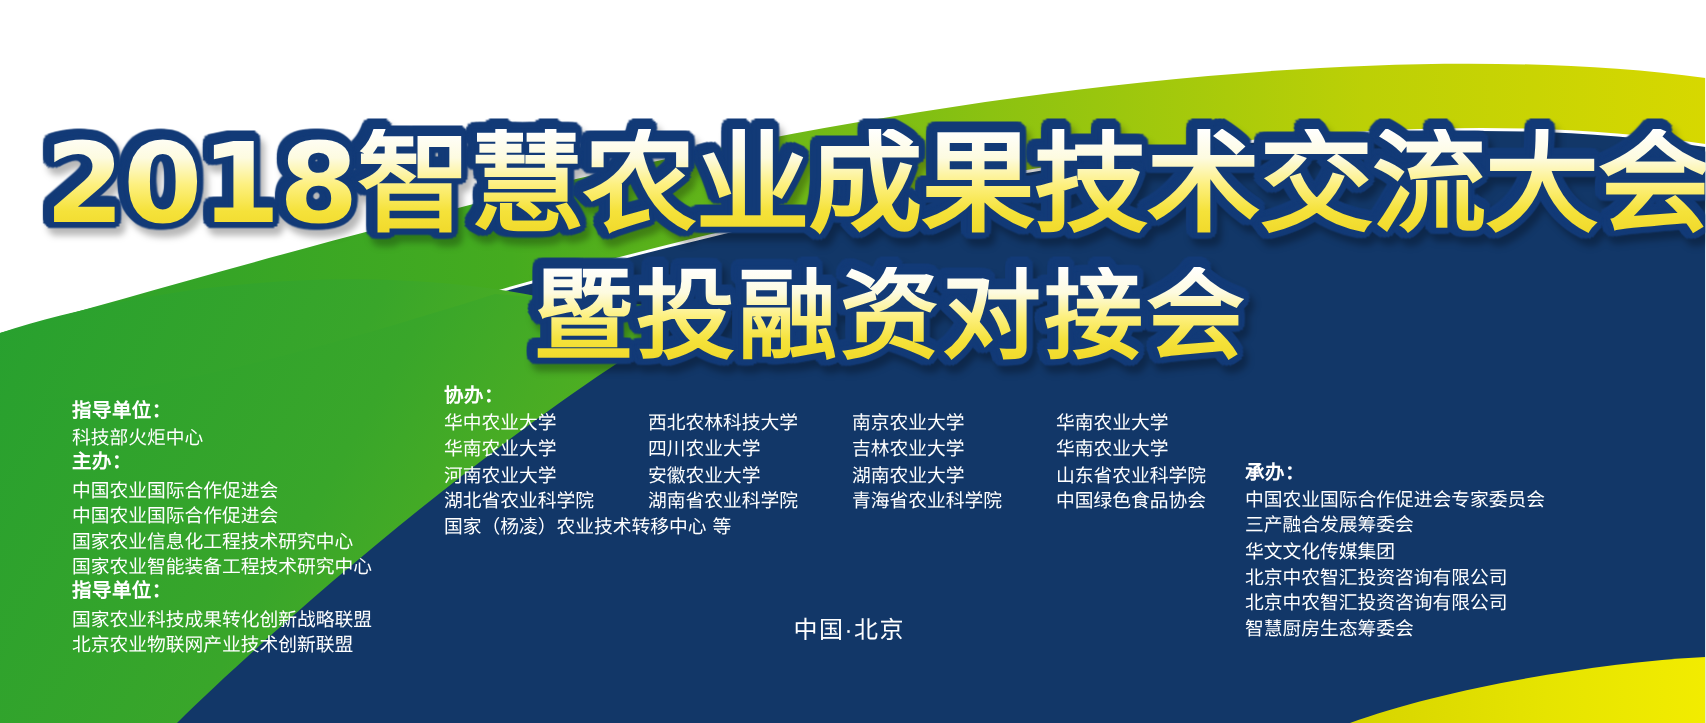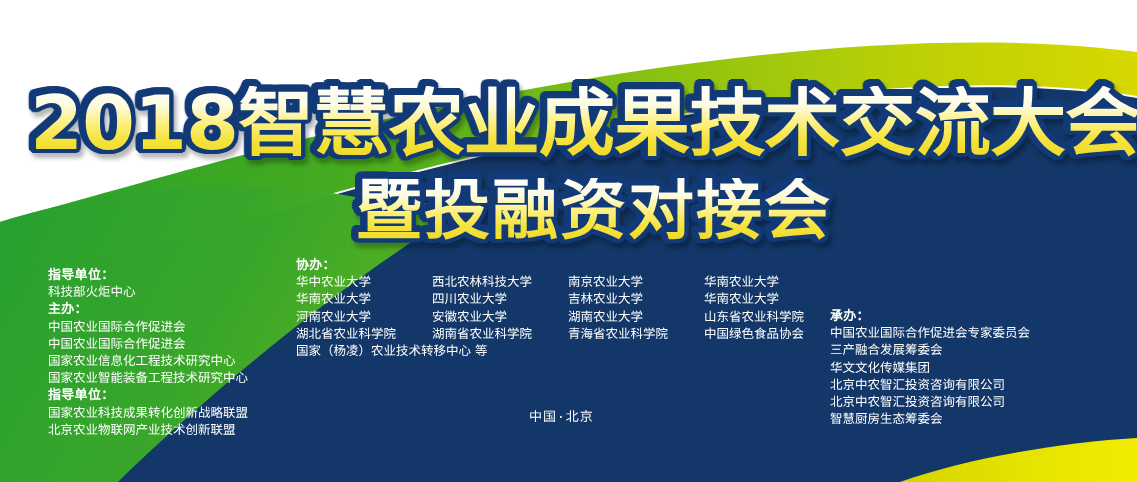--- a/index.html
+++ b/index.html
@@ -75,23 +75,23 @@
 
   
   .grid-row{display:flex;}
   .grid-row .c{width:136px;flex:0 0 136px;}
   .grid-row .c.wide{width:auto;flex:0 0 auto;}
 
   #location{
     position:absolute;
     left:529px;top:406px;
     color:#ffffff;
-    font-size:13px;
+    font-size:16px;
     letter-spacing:1px;
-    font-family:Liberation Mono, monospace;
+    font-family:Liberation Sans, sans-serif;
     white-space:nowrap;
   }
 </style>
 </head>
 <body>
 
 <div id="banner">
 
   <svg id="bg-art" viewBox="0 0 1137 482" preserveAspectRatio="none" xmlns="http://www.w3.org/2000/svg">
     <defs>

